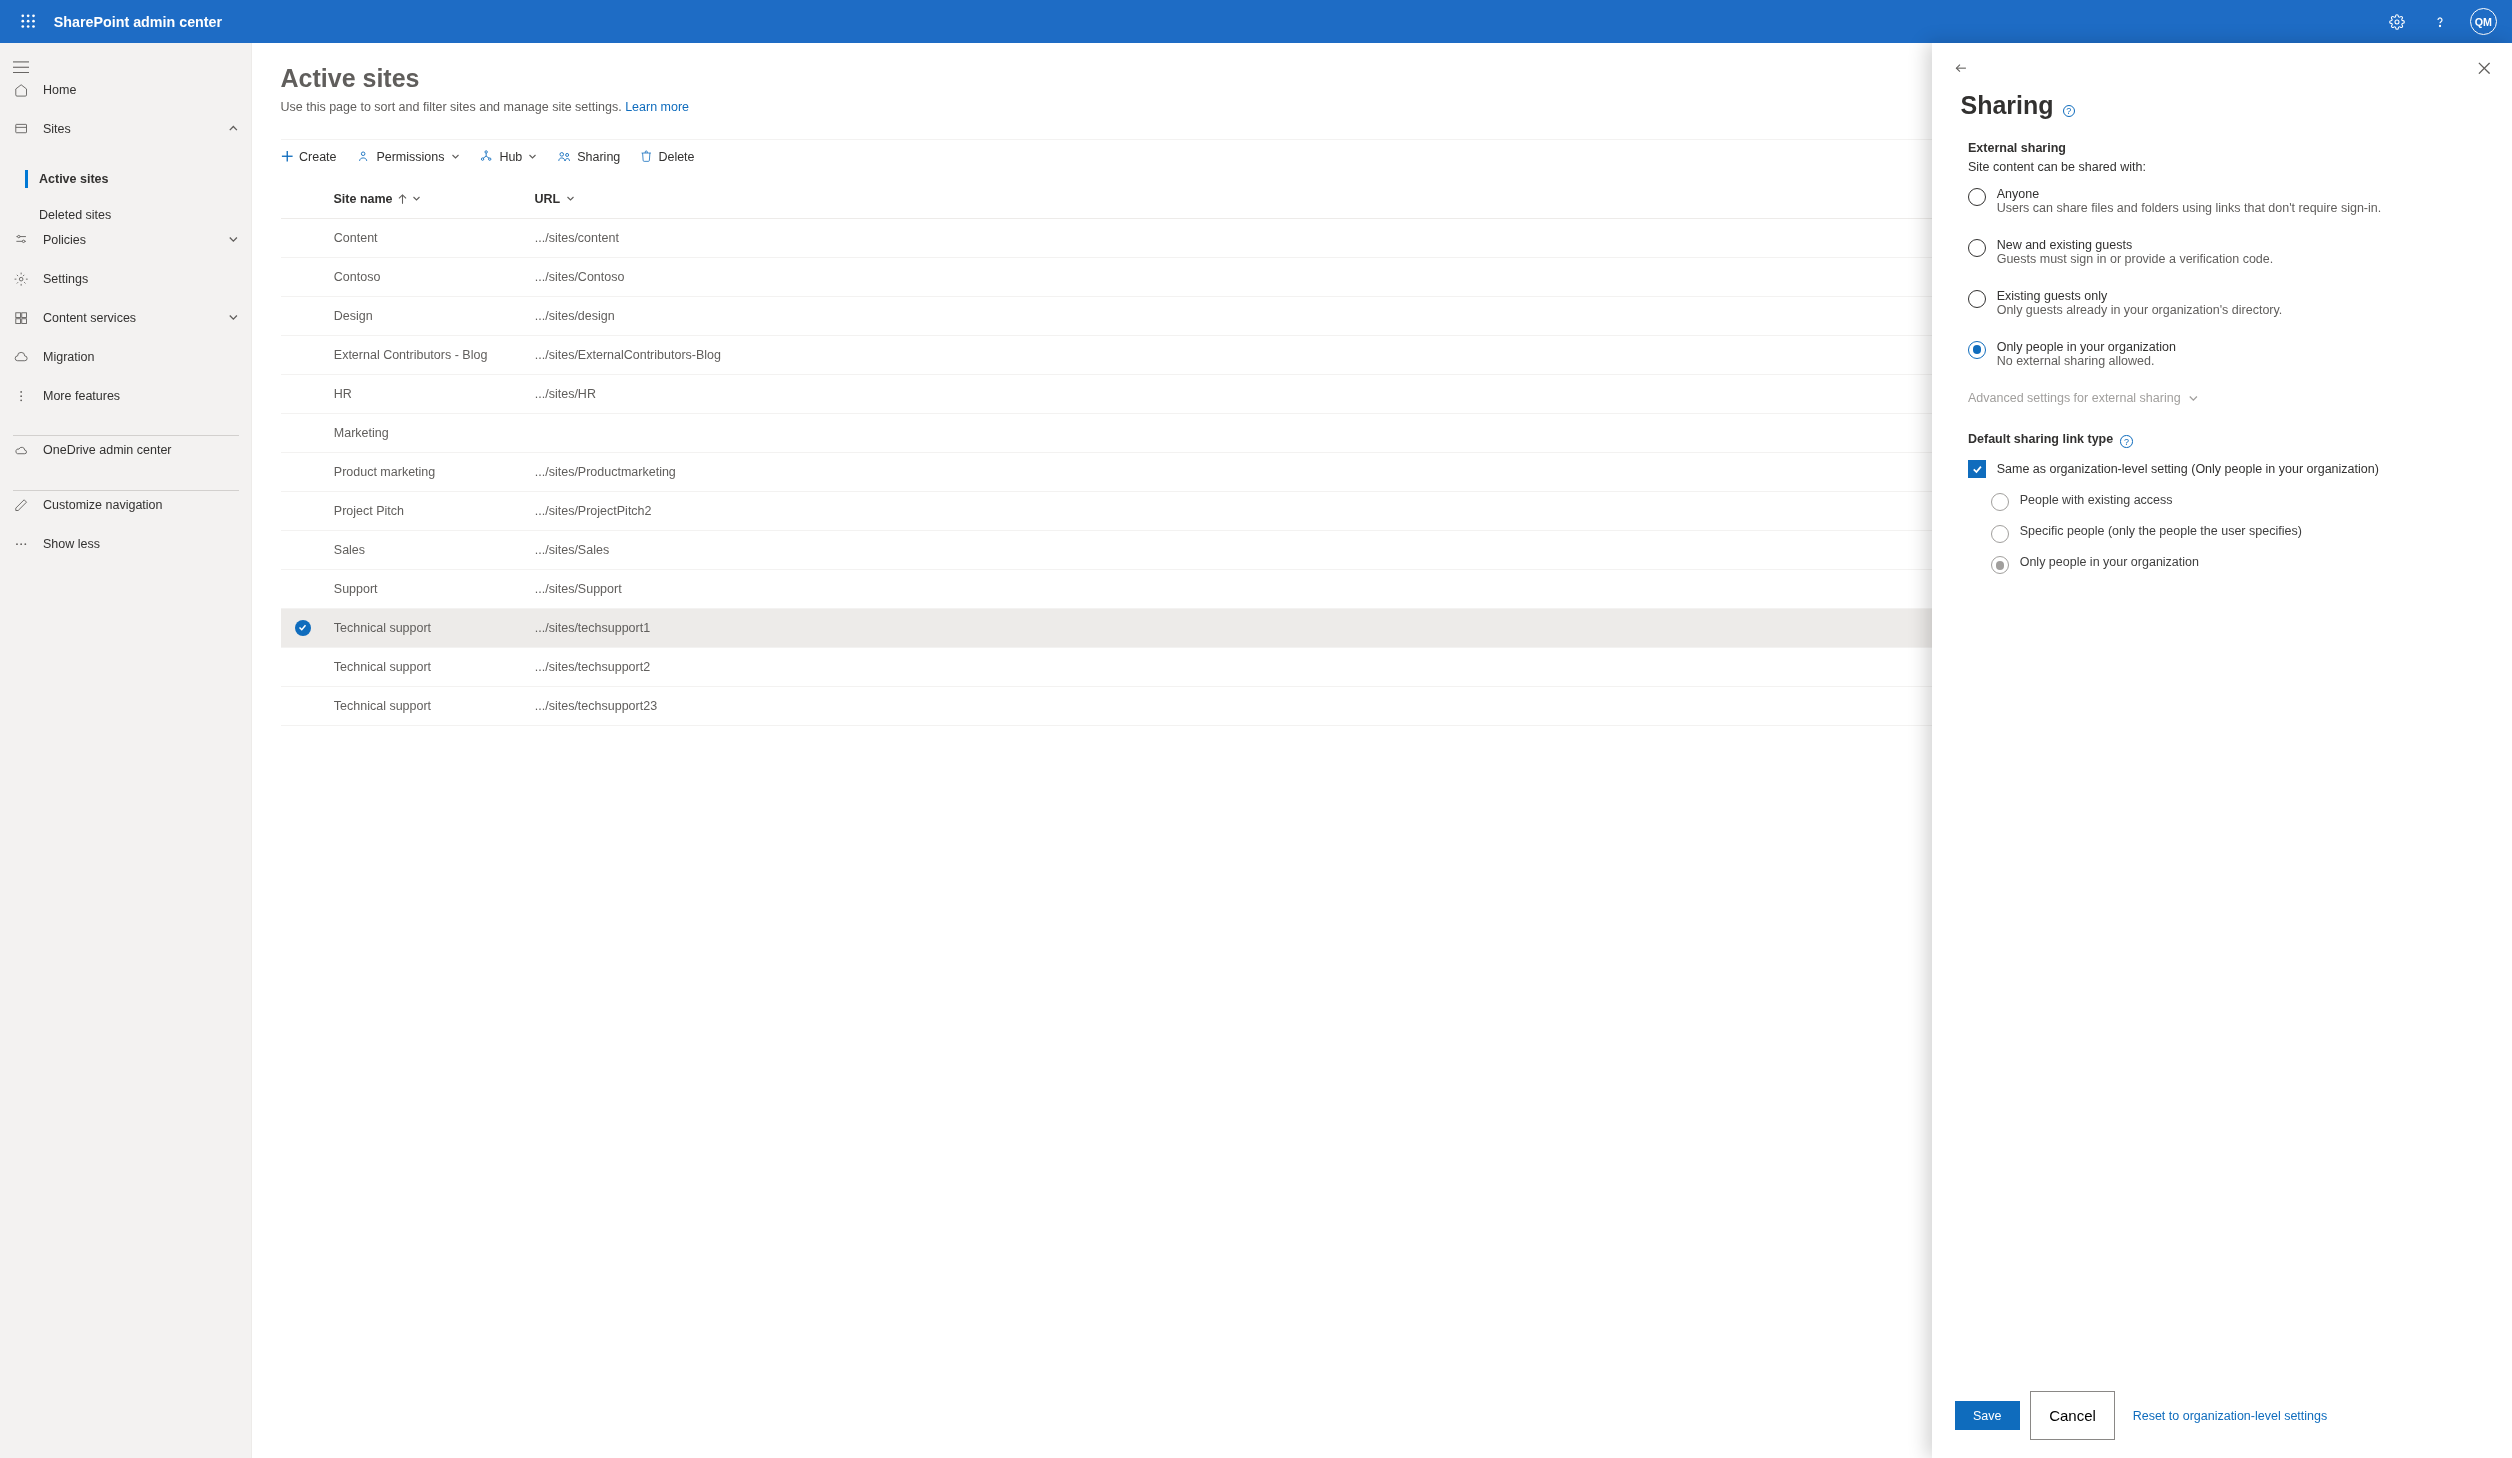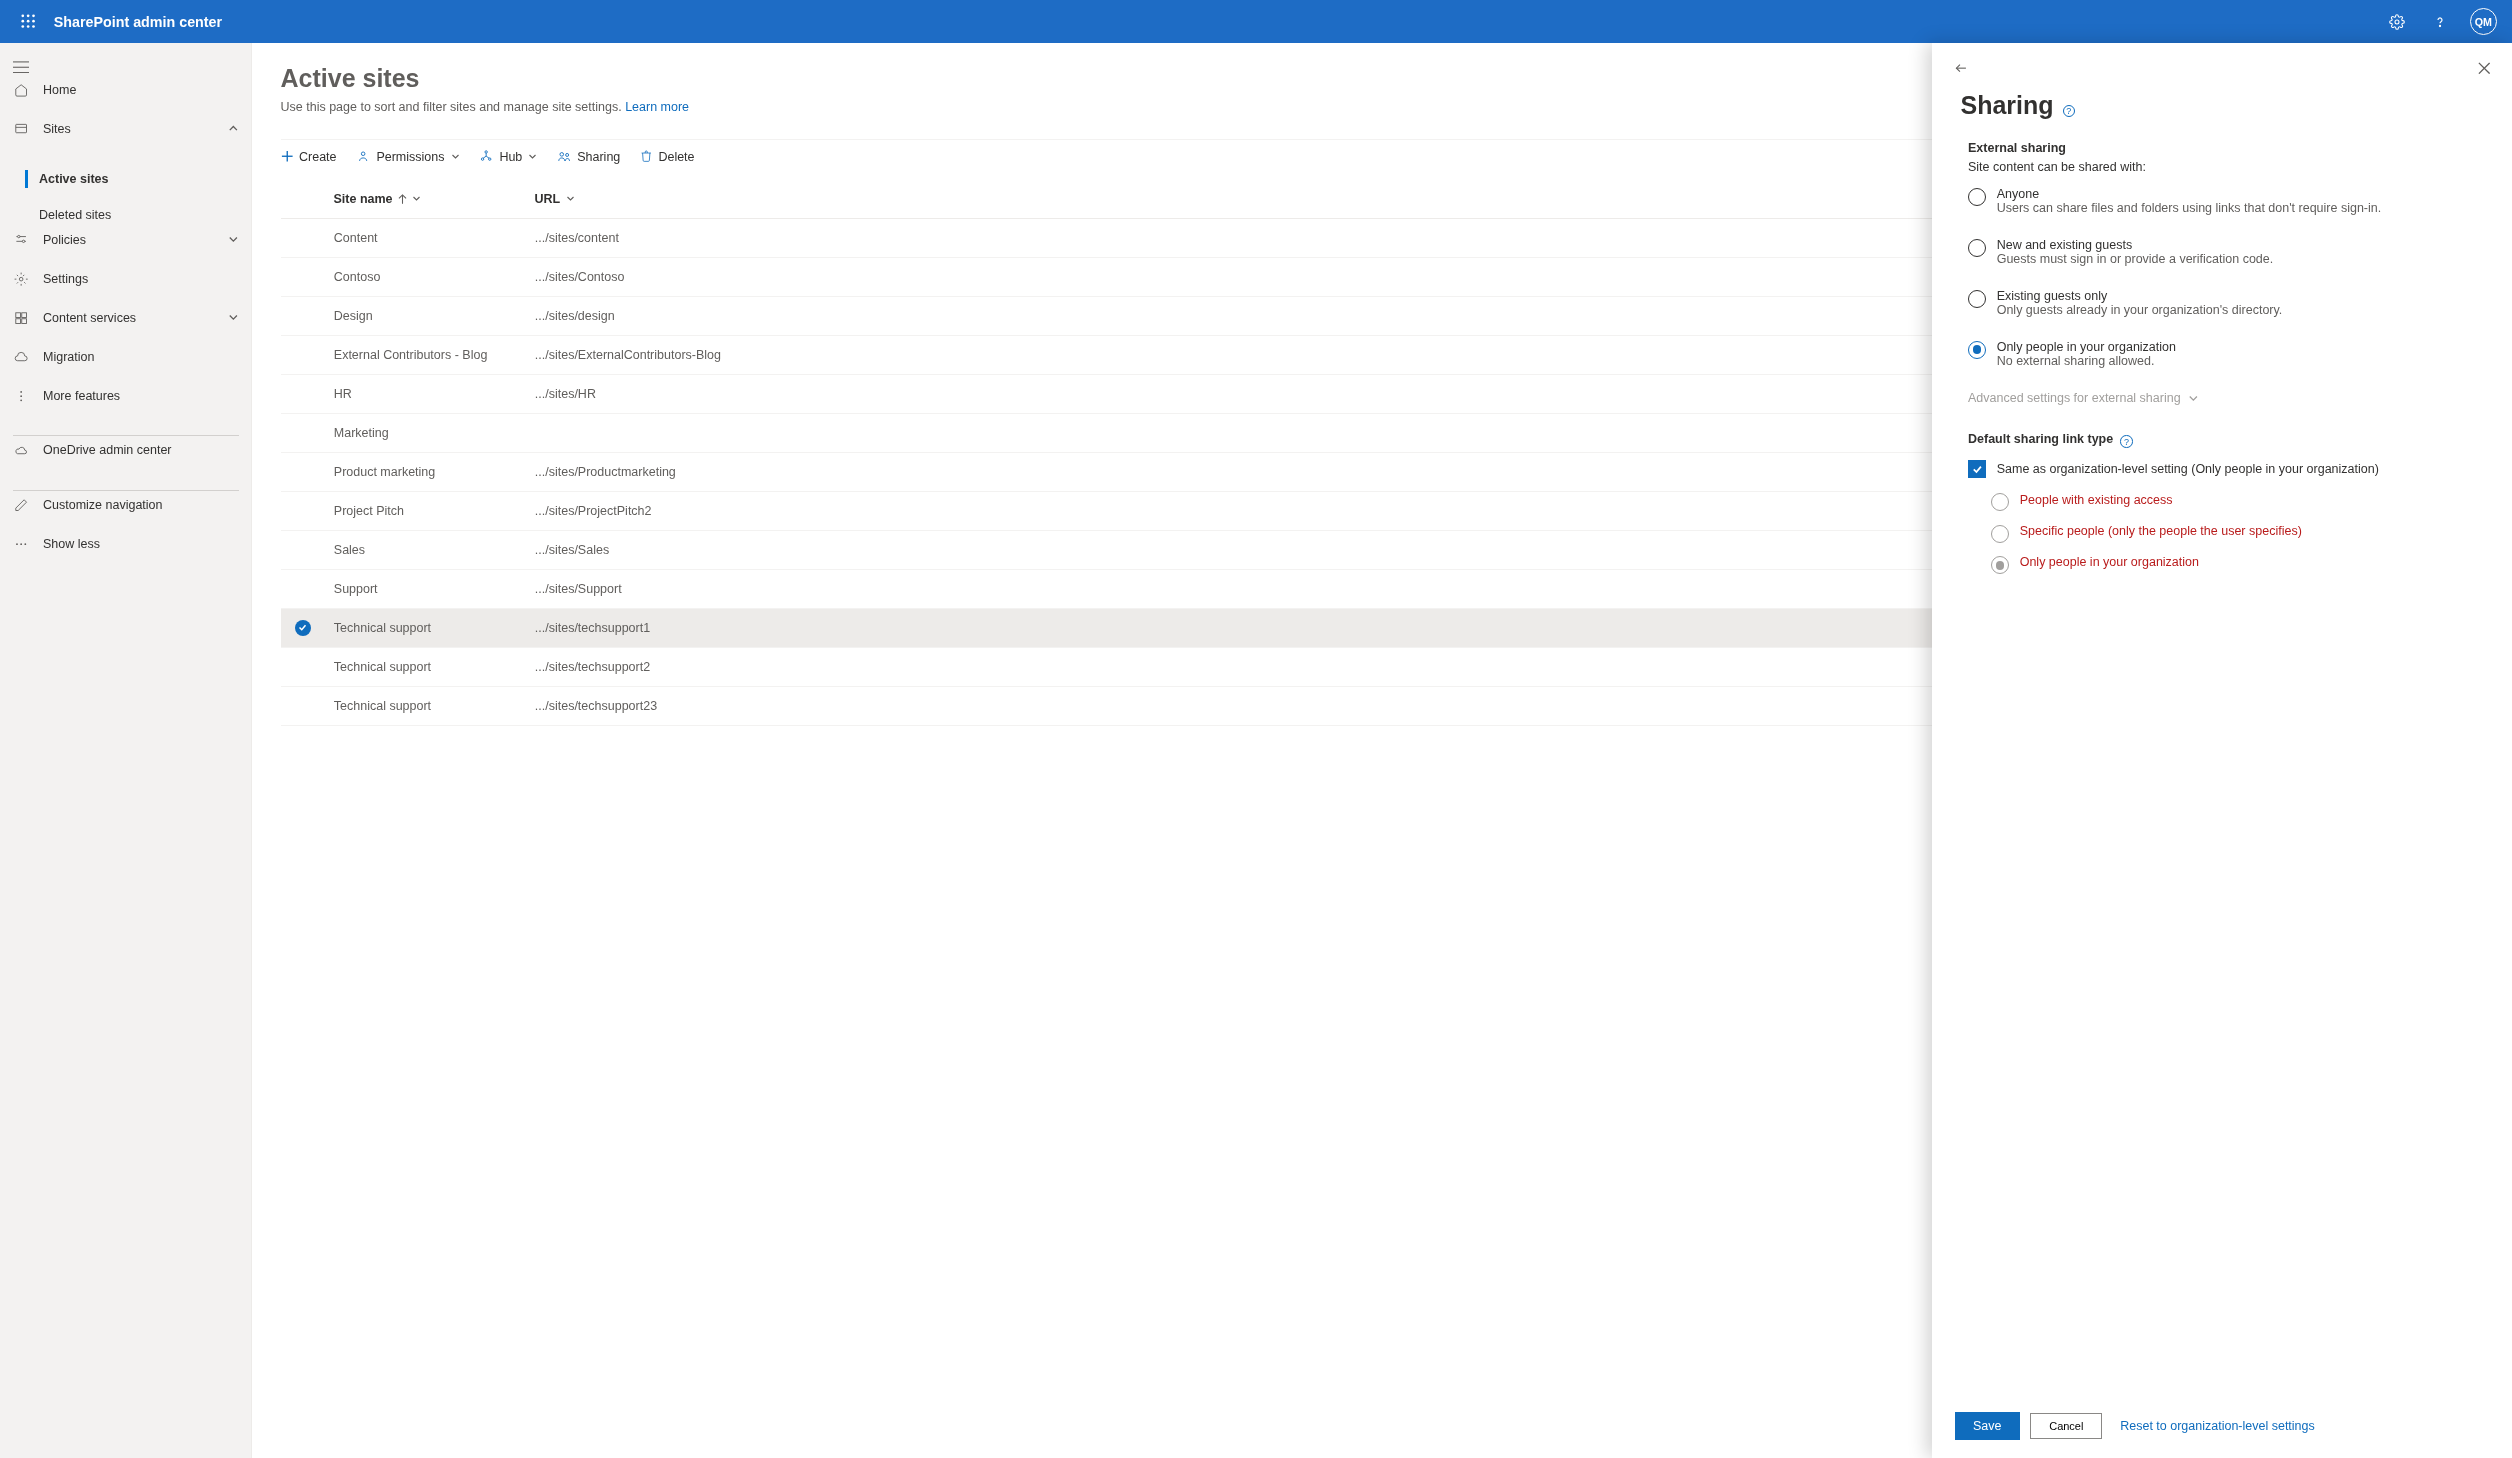--- a/index.html
+++ b/index.html
@@ -63,24 +63,24 @@
 .radio.checked::after { content: ""; position: absolute; inset: 3.6px; background: #0f6cbd; border-radius: 50%; }
 .radio.disabled { border-color: #a19f9d; }
 .radio.disabled.checked::after { background: #a19f9d; }
 .opt-label { font-weight: 400; }
 .opt-sub { color: #605e5c; }
 .advanced { color: #a19f9d; display: flex; align-items: center; gap: 7.1px; margin: 5.3px 0 27px 0; }
 .check-row { display: flex; gap: 10.7px; align-items: center; margin-bottom: 14.3px; cursor: pointer; }
 .checkbox { width: 18px; height: 18px; background: #0f6cbd; display: flex; align-items: center; justify-content: center; }
 .checkbox svg { color: #fff; }
 .disabled-opts { padding-left: 23px; }
-.disabled-opts .radio-opt { margin-bottom: 12.5px; color: #b91c1c; }
+.disabled-opts .radio-opt { margin-bottom: 12.5px; color: #404040; }
 .panel-footer { display: flex; gap: 10.7px; align-items: center; padding: 10.7px 23px 18px 23px; }
 .btn-primary { background: #0f6cbd; color: #fff; border: none; padding: 7.1px 18px; font-size: 12.5px; cursor: pointer; }
-.btn-secondary { background: #fff; border: 0.9px solid #8a8886; padding: 6px 18px; font-size: 11px; cursor: pointer; }
+.btn-secondary { background: #fff; border: 0.9px solid #8a8886; padding: 15px 18px; font-size: 15px; cursor: pointer; }
 .link-btn { color: #0f6cbd; background: none; border: none; cursor: pointer; font-size: 12.5px; margin-left: 7.1px; }
 .info-icon { width: 12.5px; height: 12.5px; border: 0.9px solid #0f6cbd; border-radius: 50%; display: inline-flex; align-items: center; justify-content: center; font-size: 9px; color: #0f6cbd; cursor: pointer; }
 .section-title-row { display: flex; align-items: center; gap: 7.1px; margin-bottom: 9px; }
 </style>
 </head>
 <body>
 
 <div class="topbar">
   <div class="waffle">
     <svg width="14.3" height="14.3" viewBox="0 0 16 16" fill="currentColor">

